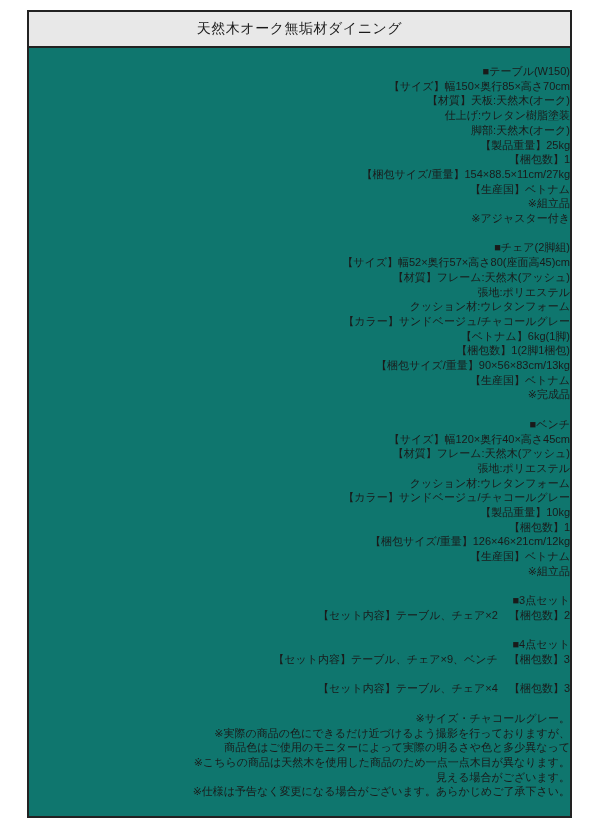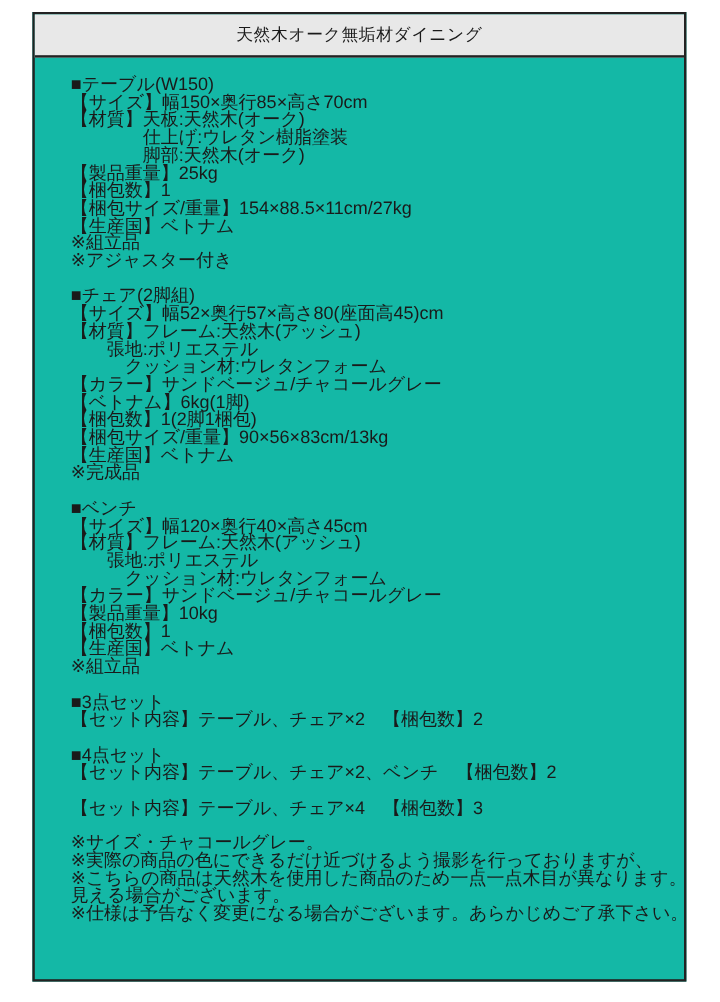--- a/index.html
+++ b/index.html
@@ -15,38 +15,39 @@
     color: var(--text);
   }
   body { position: relative; height: 835px; overflow: hidden; }
   .sheet {
     position: absolute;
     left: 27px;
     top: 10px;
     width: 545px;
     height: 808px;
     border: 2px solid var(--border);
-    background: #14b8a6;
+    background: #0f766e;
+    text-align: right;
   }
   .sheet-header {
     height: 36px;
     background: var(--header-bg);
     border-bottom: 2px solid var(--border);
     display: flex;
     align-items: center;
     justify-content: center;
   }
   .sheet-title {
     font-size: 14px;
     letter-spacing: 0.5px;
     color: var(--text);
   }
   .sheet-content {
-    padding: 16px 24px 0 30px;
-    font-size: 15px;
+    padding: 16px 0 0 30px;
+    font-size: 11px;
     line-height: 14.7px;
   }
   .section { margin-bottom: 14.7px; }
   .section:last-child { margin-bottom: 0; }
   .spec-line { white-space: pre; }
 </style>
 </head>
 <body>
 
 <div class="sheet">
@@ -85,40 +86,42 @@
 
     <div class="section">
       <div class="spec-line">■ベンチ</div>
       <div class="spec-line">【サイズ】幅120×奥行40×高さ45cm</div>
       <div class="spec-line">【材質】フレーム:天然木(アッシュ)</div>
       <div class="spec-line">　　張地:ポリエステル</div>
       <div class="spec-line">　　　クッション材:ウレタンフォーム</div>
       <div class="spec-line">【カラー】サンドベージュ/チャコールグレー</div>
       <div class="spec-line">【製品重量】10kg</div>
       <div class="spec-line">【梱包数】1</div>
+      <div class="spec-line">【梱包サイズ/重量】126×46×21cm/12kg</div>
       <div class="spec-line">【生産国】ベトナム</div>
       <div class="spec-line">※組立品</div>
     </div>
 
     <div class="section">
       <div class="spec-line">■3点セット</div>
       <div class="spec-line">【セット内容】テーブル、チェア×2　【梱包数】2</div>
     </div>
 
     <div class="section">
       <div class="spec-line">■4点セット</div>
-      <div class="spec-line">【セット内容】テーブル、チェア×2、ベンチ　【梱包数】2</div>
+      <div class="spec-line">【セット内容】テーブル、チェア×9、ベンチ　【梱包数】3</div>
     </div>
 
     <div class="section">
       <div class="spec-line">【セット内容】テーブル、チェア×4　【梱包数】3</div>
     </div>
 
     <div class="section">
       <div class="spec-line">※サイズ・チャコールグレー。</div>
       <div class="spec-line">※実際の商品の色にできるだけ近づけるよう撮影を行っておりますが、</div>
+      <div class="spec-line">商品色はご使用のモニターによって実際の明るさや色と多少異なって</div>
       <div class="spec-line">※こちらの商品は天然木を使用した商品のため一点一点木目が異なります。</div>
       <div class="spec-line">見える場合がございます。</div>
       <div class="spec-line">※仕様は予告なく変更になる場合がございます。あらかじめご了承下さい。</div>
     </div>
 
   </div>
 </div>
 
 </body></html>

